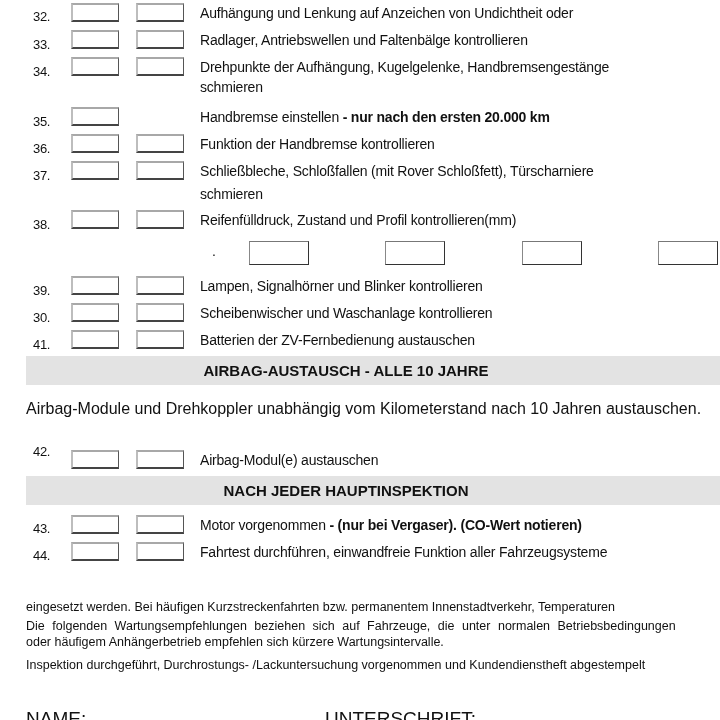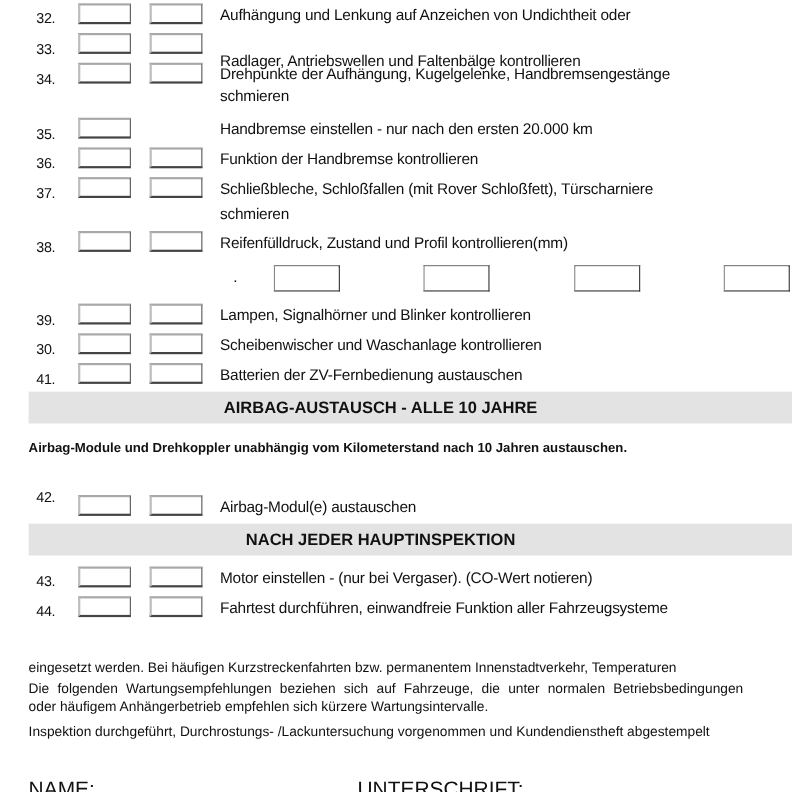--- a/index.html
+++ b/index.html
@@ -11,46 +11,46 @@
     .abs { position: absolute; }
     .num { position: absolute; left: 33px; font-size: 13px; color: #111; letter-spacing: -0.3px; }
     .box {
       position: absolute; width: 48px; height: 19px; box-sizing: border-box;
       border-top: 2px solid #a8a8a8; border-left: 2px solid #bdbdbd;
       border-right: 1px solid #555; border-bottom: 2px solid #444; background: #fff;
     }
     .box.b1 { left: 71px; }
     .box.b2 { left: 136px; }
     .desc { position: absolute; left: 200px; font-size: 14px; line-height: 22px; white-space: nowrap; color: #111; letter-spacing: -0.2px; }
-    .desc b { font-weight: normal; }
+    .desc b { font-weight: bold; }
     .band {
       position: absolute; left: 26px; width: 694px; height: 29px; background: #e3e3e3;
       font-weight: bold; font-size: 15px; text-align: center; line-height: 29px; color: #111;
     }
     .band span { position: relative; left: -27px; }
-    .note-bold { position: absolute; left: 26px; font-size: 12px; font-weight: bold; white-space: nowrap; color: #111; }
+    .note-bold { position: absolute; left: 26px; font-size: 16px; font-weight: normal; white-space: nowrap; color: #111; }
     .para { position: absolute; left: 26px; font-size: 12.5px; line-height: 20px; white-space: nowrap; color: #111; }
     .tyre-box {
       position: absolute; top: 241px; width: 60px; height: 24px; box-sizing: border-box;
       border-top: 1px solid #777; border-left: 1px solid #888; border-right: 1.5px solid #333; border-bottom: 1.5px solid #333;
     }
     .sig { position: absolute; top: 708px; font-size: 19px; white-space: nowrap; color: #111; }
   </style>
 </head>
 <body>
 
 <div class="num" style="top:9px">32.</div>
 <div class="box b1" style="top:3px"></div>
 <div class="box b2" style="top:3px"></div>
 <div class="desc" style="top:2px">Aufhängung und Lenkung auf Anzeichen von Undichtheit oder</div>
 
 <div class="num" style="top:37px">33.</div>
 <div class="box b1" style="top:30px"></div>
 <div class="box b2" style="top:30px"></div>
-<div class="desc" style="top:44px">Radlager, Antriebswellen und Faltenbälge kontrollieren</div>
+<div class="desc" style="top:29px">Radlager, Antriebswellen und Faltenbälge kontrollieren</div>
 
 <div class="num" style="top:64px">34.</div>
 <div class="box b1" style="top:57px"></div>
 <div class="box b2" style="top:57px"></div>
 <div class="desc" style="top:56px">Drehpunkte der Aufhängung, Kugelgelenke, Handbremsengestänge</div>
 <div class="desc" style="top:76px">schmieren</div>
 
 <div class="num" style="top:114px">35.</div>
 <div class="box b1" style="top:107px"></div>
 <div class="desc" style="top:106px"><span>Handbremse einstellen</span><b> - nur nach den ersten 20.000 km</b></div>
@@ -98,21 +98,21 @@
 <div class="num" style="top:444px">42.</div>
 <div class="box b1" style="top:450px"></div>
 <div class="box b2" style="top:450px"></div>
 <div class="desc" style="top:449px">Airbag-Modul(e) austauschen</div>
 
 <div class="band" style="top:476px"><span>NACH JEDER HAUPTINSPEKTION</span></div>
 
 <div class="num" style="top:521px">43.</div>
 <div class="box b1" style="top:515px"></div>
 <div class="box b2" style="top:515px"></div>
-<div class="desc" style="top:514px"><span>Motor einstellen</span><b> - (nur bei Vergaser). (CO-Wert notieren)</b></div>
+<div class="desc" style="top:514px"><span>Motor vorgenommen</span><b> - (nur bei Vergaser). (CO-Wert notieren)</b></div>
 
 <div class="num" style="top:548px">44.</div>
 <div class="box b1" style="top:542px"></div>
 <div class="box b2" style="top:542px"></div>
 <div class="desc" style="top:541px">Fahrtest durchführen, einwandfreie Funktion aller Fahrzeugsysteme</div>
 
 <div class="para" style="top:577px; word-spacing:4px;margin-top:39px;">Die folgenden Wartungsempfehlungen beziehen sich auf Fahrzeuge, die unter normalen Betriebsbedingungen</div>
 <div class="para" style="top:597px">eingesetzt werden. Bei häufigen Kurzstreckenfahrten bzw. permanentem Innenstadtverkehr, Temperaturen</div>
 <div class="para" style="top:632px">oder häufigem Anhängerbetrieb empfehlen sich kürzere Wartungsintervalle.</div>
 

